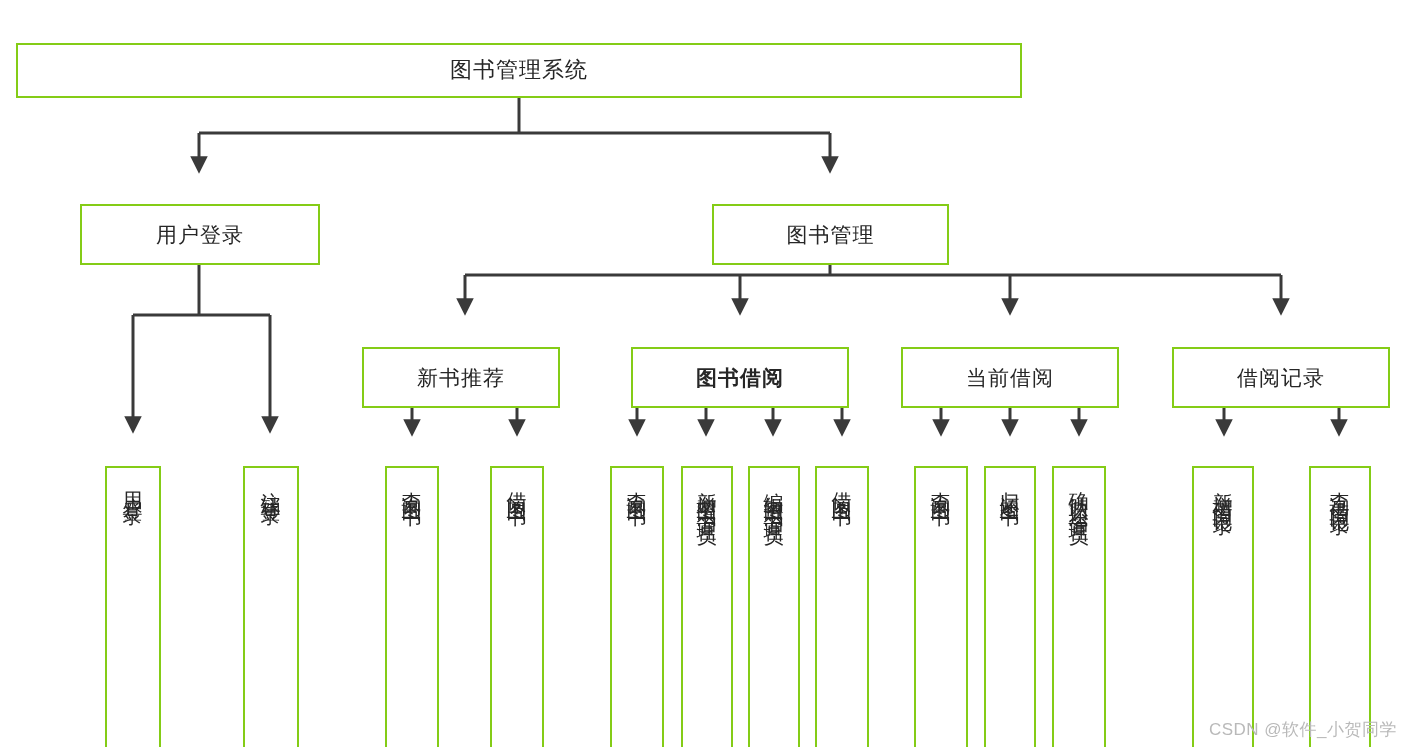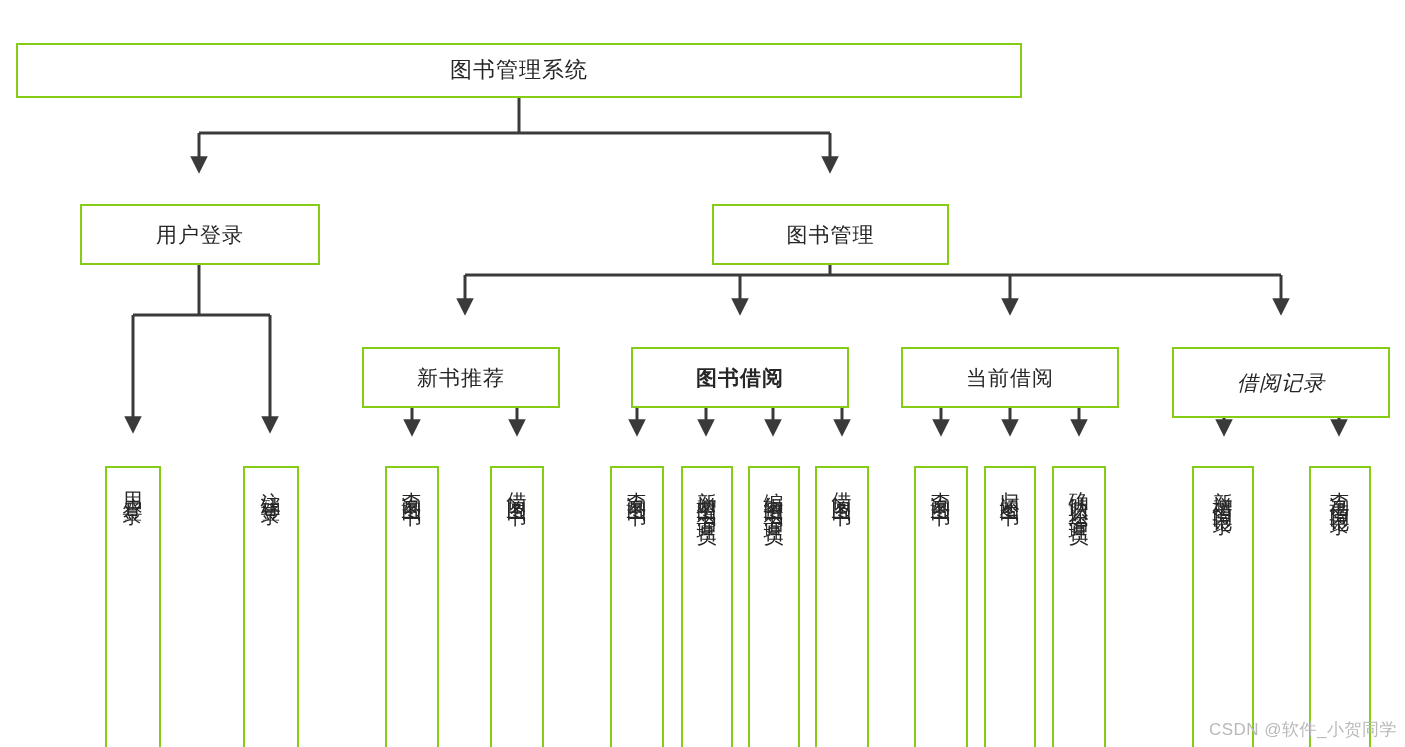--- a/index.html
+++ b/index.html
@@ -130,21 +130,21 @@
   </svg>
 
   <div class="node horiz root-node" style="left:16px; top:11px; width:1006px; height:55px;">图书管理系统</div>
 
   <div class="node horiz" style="left:80px; top:172px; width:240px; height:61px;">用户登录</div>
   <div class="node horiz" style="left:712px; top:172px; width:237px; height:61px;">图书管理</div>
 
   <div class="node horiz" style="left:362px; top:315px; width:198px; height:61px;">新书推荐</div>
   <div class="node horiz" style="left:631px; top:315px; width:218px; height:61px;font-weight:bold;">图书借阅</div>
   <div class="node horiz" style="left:901px; top:315px; width:218px; height:61px;">当前借阅</div>
-  <div class="node horiz" style="left:1172px; top:315px; width:218px; height:71px;font-style:italic;">借阅记录</div>
+  <div class="node horiz" style="left:1172px; top:315px; width:218px; height:61px;">借阅记录</div>
 
   <div class="node vert" style="left:105px; top:434px; width:56px; height:299px;">
     <span class="vtext">用户登录</span>
   </div>
   <div class="node vert" style="left:243px; top:434px; width:56px; height:299px;">
     <span class="vtext">注销登录</span>
   </div>
 
   <div class="node vert" style="left:385px; top:434px; width:54px; height:299px;">
     <span class="vtext">查询图书</span>

